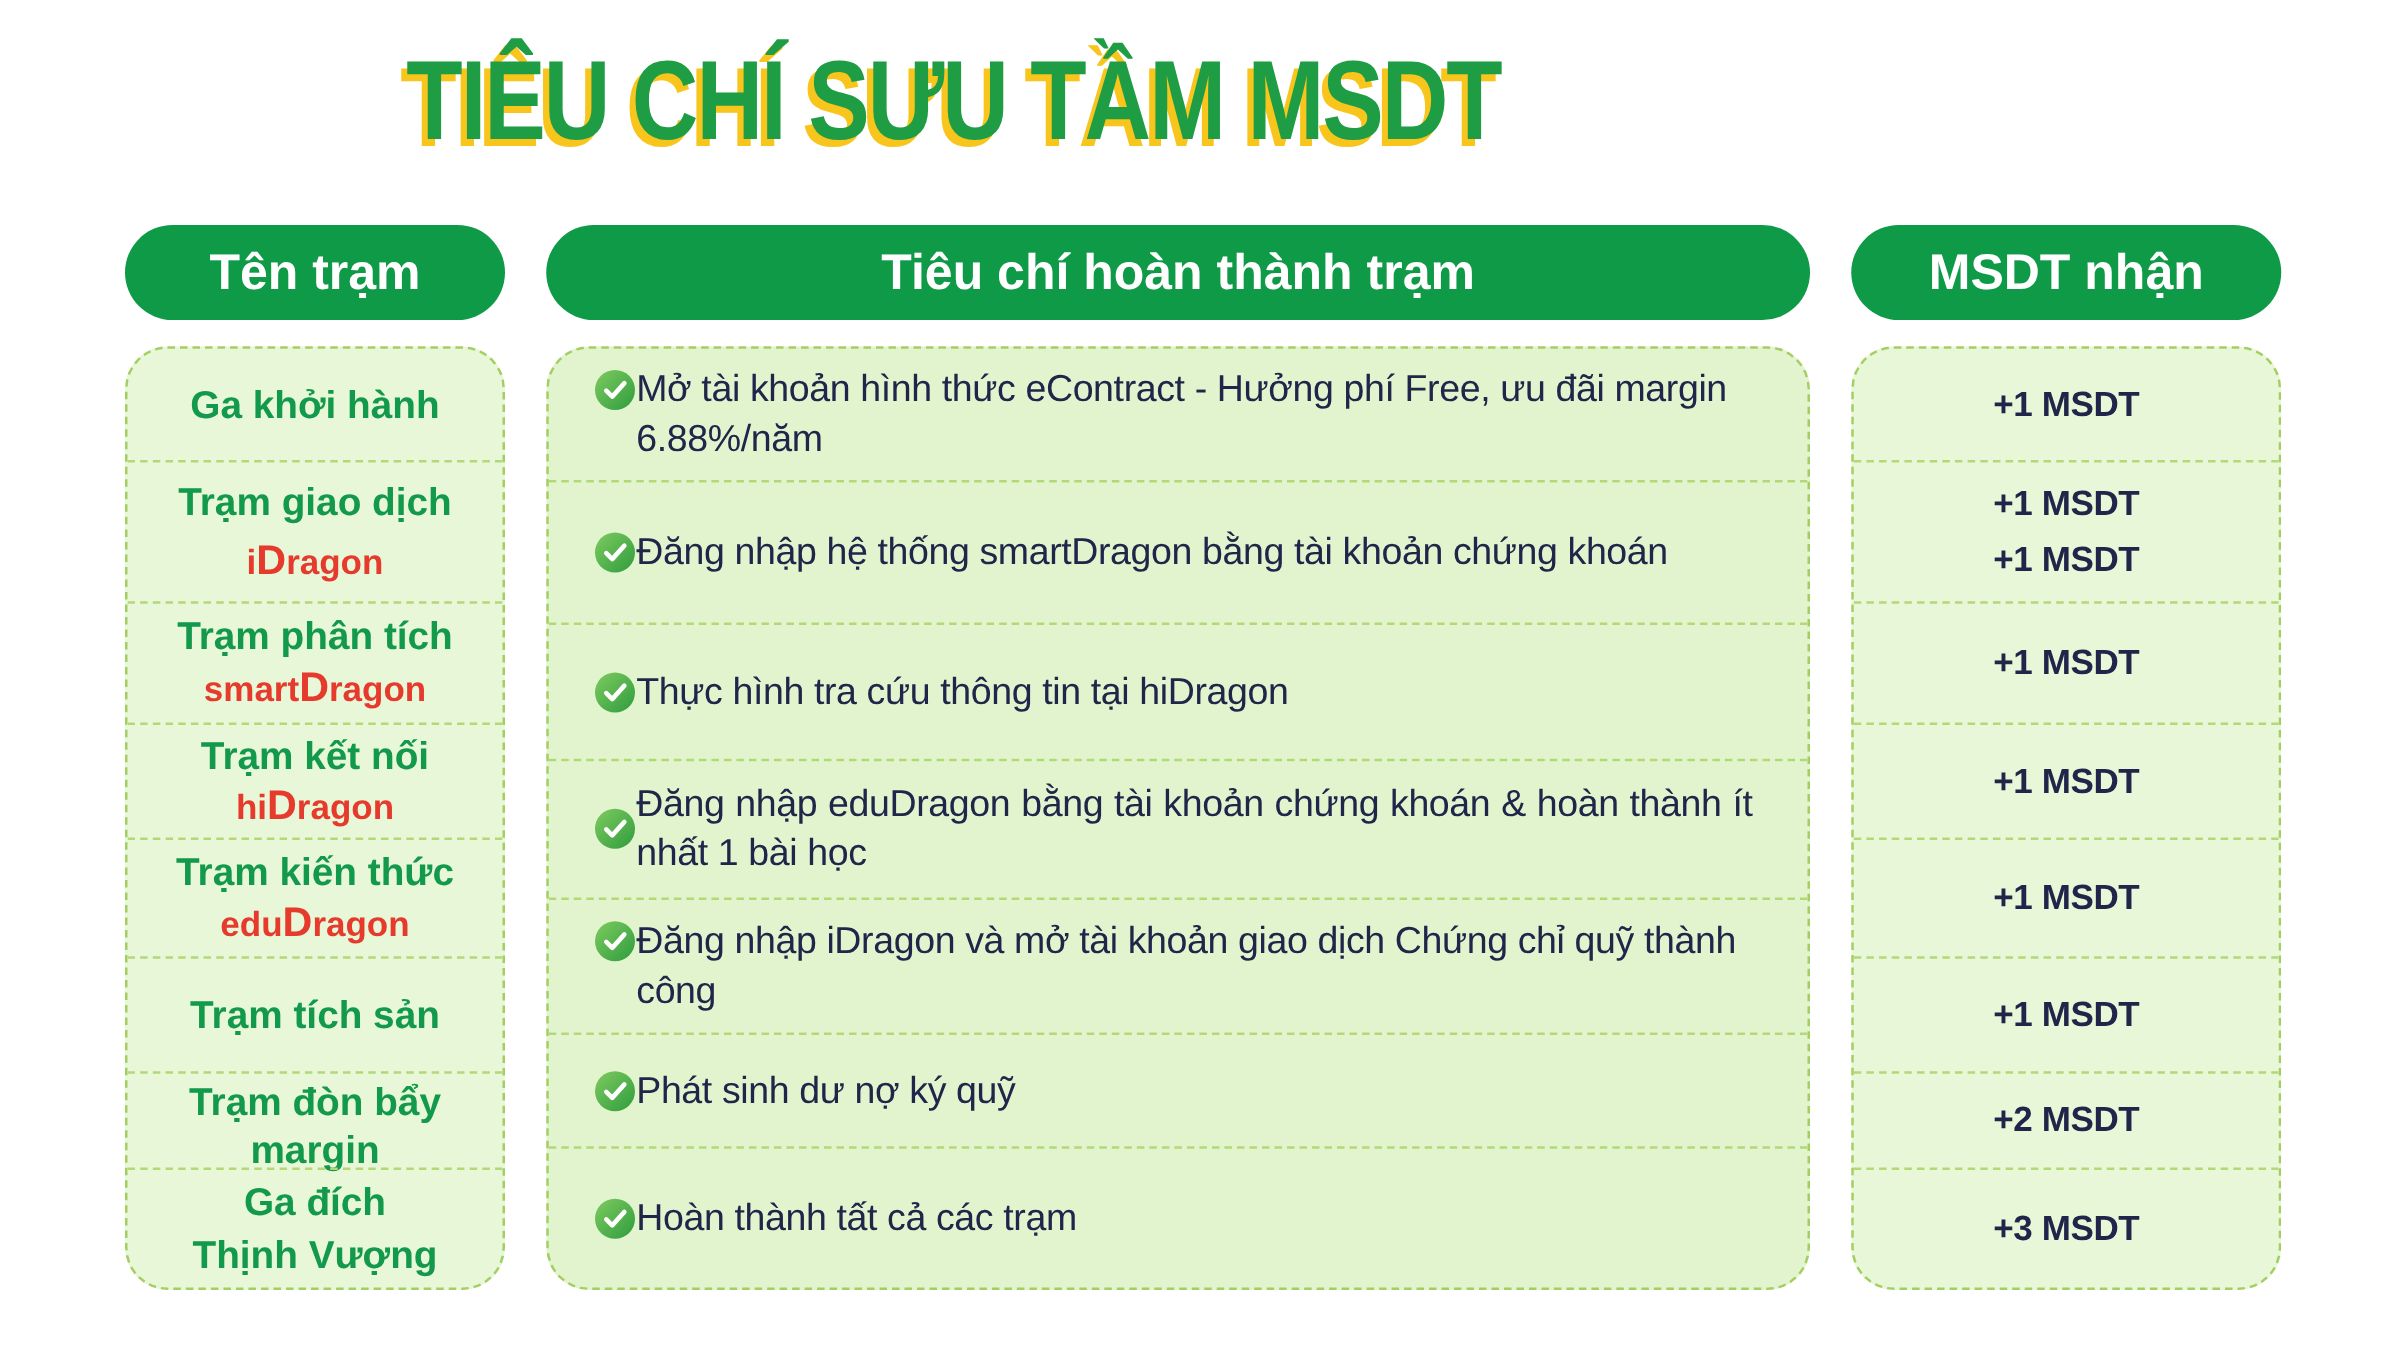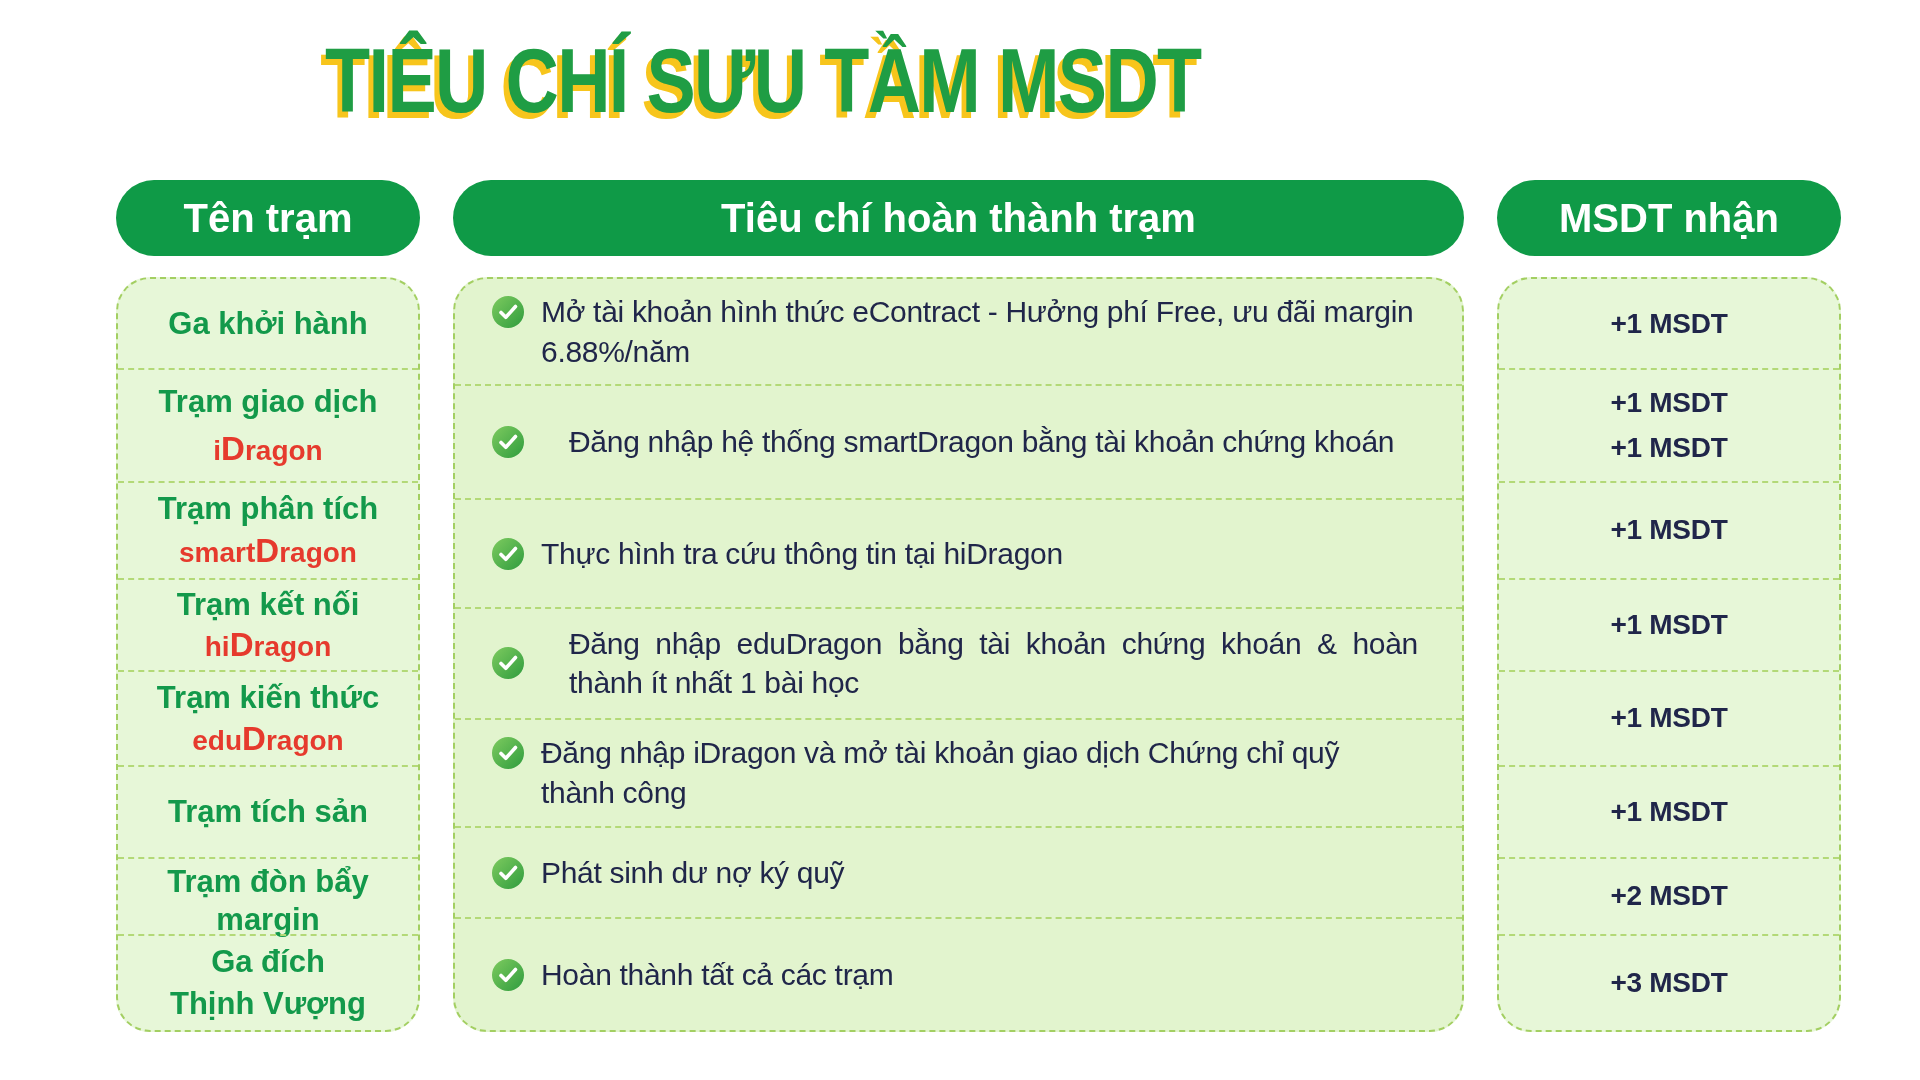--- a/index.html
+++ b/index.html
@@ -29,21 +29,21 @@
     letter-spacing:-2px;
     color:var(--title-green);
     text-shadow:-6px 6px 0 var(--title-shadow-gold);
     transform:scaleX(0.82);
     transform-origin:center;
     white-space:nowrap;
   }
 
   .grid{
     position:absolute;
-    left:116px;
+    left:100px;
     top:180px;
     display:grid;
     grid-template-columns:304px 1011px 344px;
     grid-template-rows:76px 755px;
     column-gap:33px;
     row-gap:21px;
   }
 
   .pill{
     background:var(--header-green);
@@ -90,33 +90,32 @@
     font-weight:bold;
     line-height:1.15;
   }
   .brand-d{font-size:1.18em;}
 
   
   .criteria-cell{padding:6px 44px 6px 36px;}
   .check-item{
     display:flex;
     align-items:flex-start;
-    gap:16px;
   }
   .check-item.center{align-items:center;}
   .check{width:34px;height:34px;flex:0 0 34px;margin-top:3px;}
   .check-item.center .check{margin-top:0;}
   .criterion-text{
     color:var(--criteria-text);
     font-size:30px;
     line-height:1.32;
     letter-spacing:-0.3px;
     flex:1;
   }
-  .criterion-text.justify{text-align:justify;margin-left:28px;}
+  .criterion-text.justify{text-align:justify;}
 
   
   .reward-cell{align-items:center;text-align:center;padding:4px 10px;}
   .reward-value{
     color:var(--criteria-text);
     font-size:28px;
     font-weight:bold;
     letter-spacing:-0.3px;
   }
 

